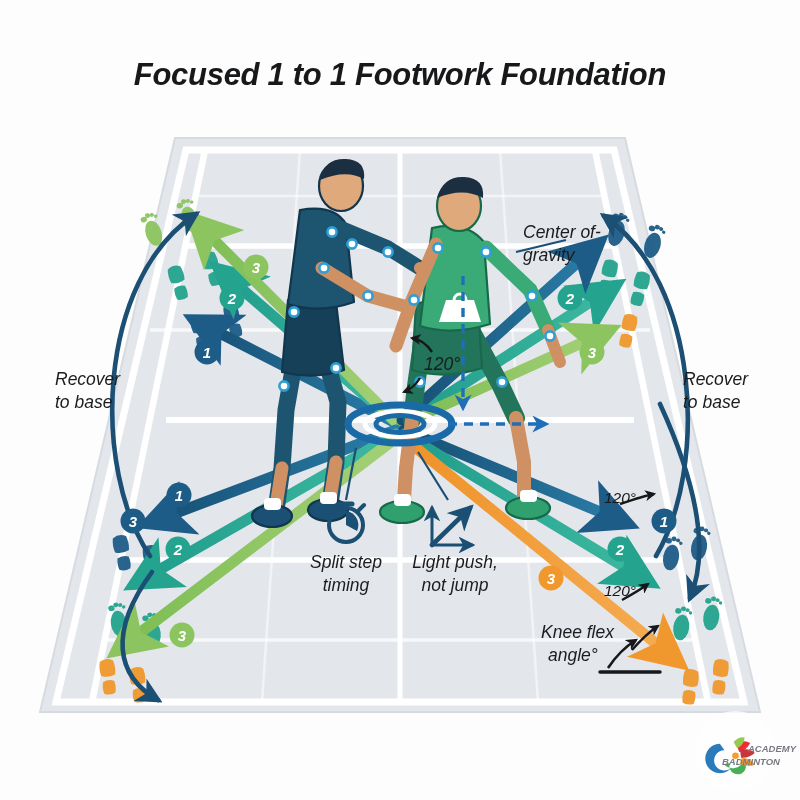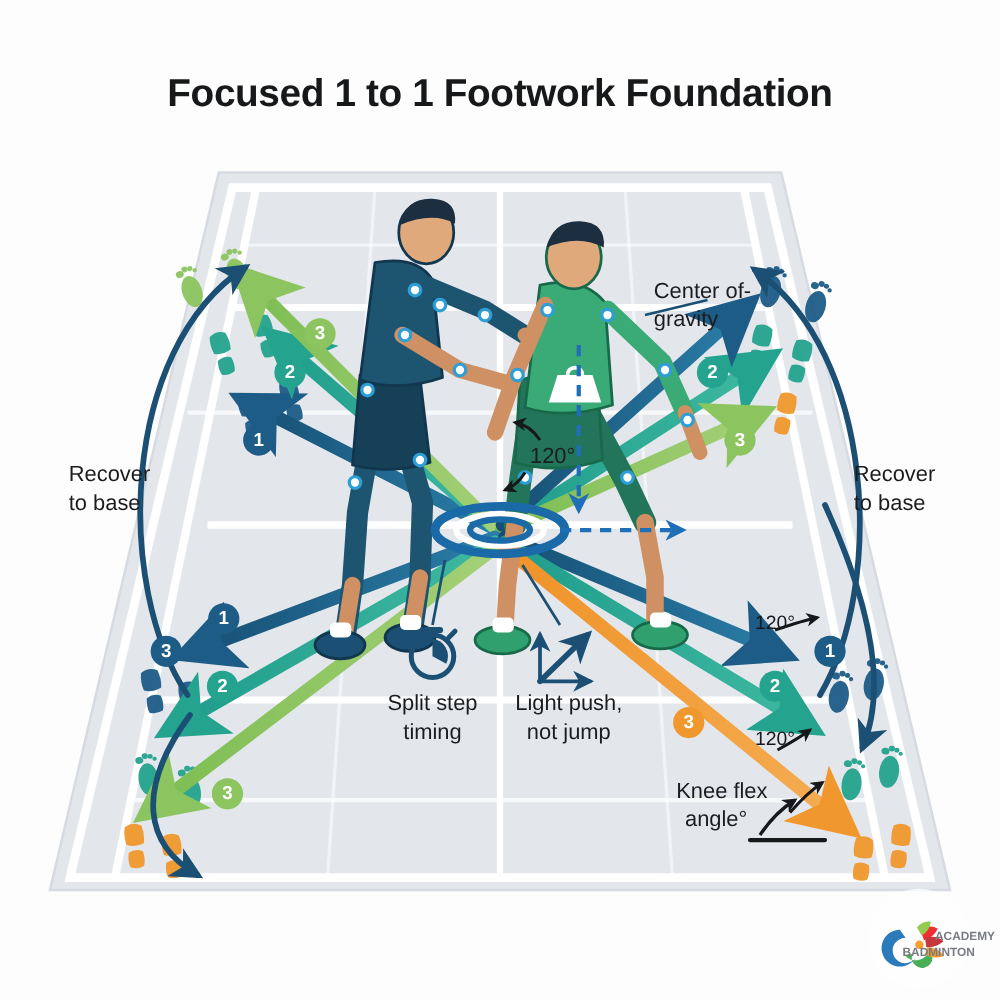--- a/index.html
+++ b/index.html
@@ -3,21 +3,21 @@
 <meta charset="utf-8">
 <style>
   html,body{margin:0;padding:0;}
   body{
     width:800px;height:800px;
     background:#fdfdfd;
     font-family:"Liberation Sans", sans-serif;
     overflow:hidden;
     position:relative;
   }
-  #stage{position:absolute;inset:0;width:800px;height:800px;}
+  #stage{position:absolute;inset:0;width:800px;height:800px;font-style:italic;}
   svg#scene{position:absolute;left:0;top:0;width:800px;height:800px;display:block;}
   .ttl{
     font-family:"Liberation Sans", sans-serif;
     font-weight:bold;
     font-size:31px;
     fill:#17181a;
     letter-spacing:-0.3px;
   }
   .anno{
     font-family:"Liberation Sans", sans-serif;

